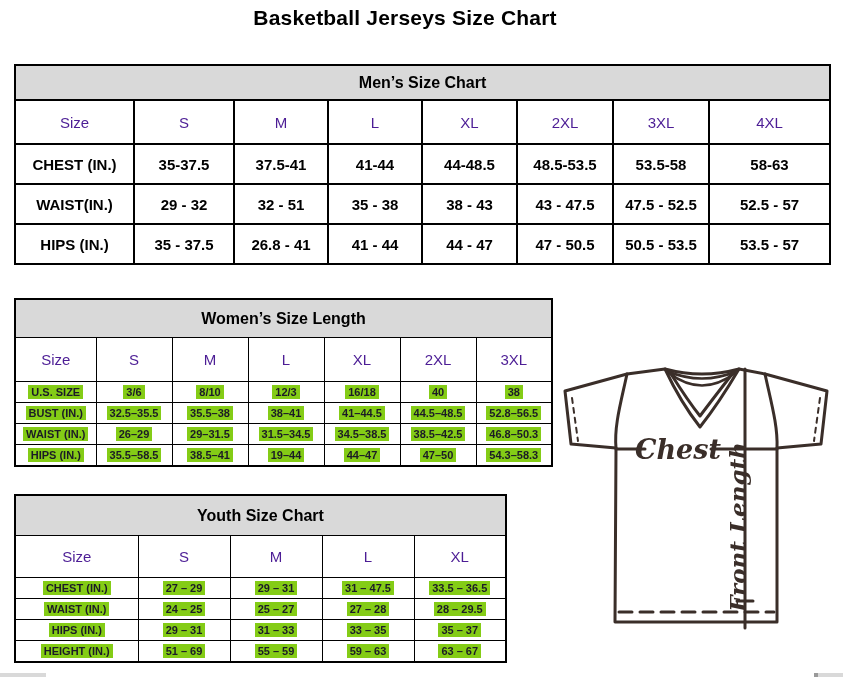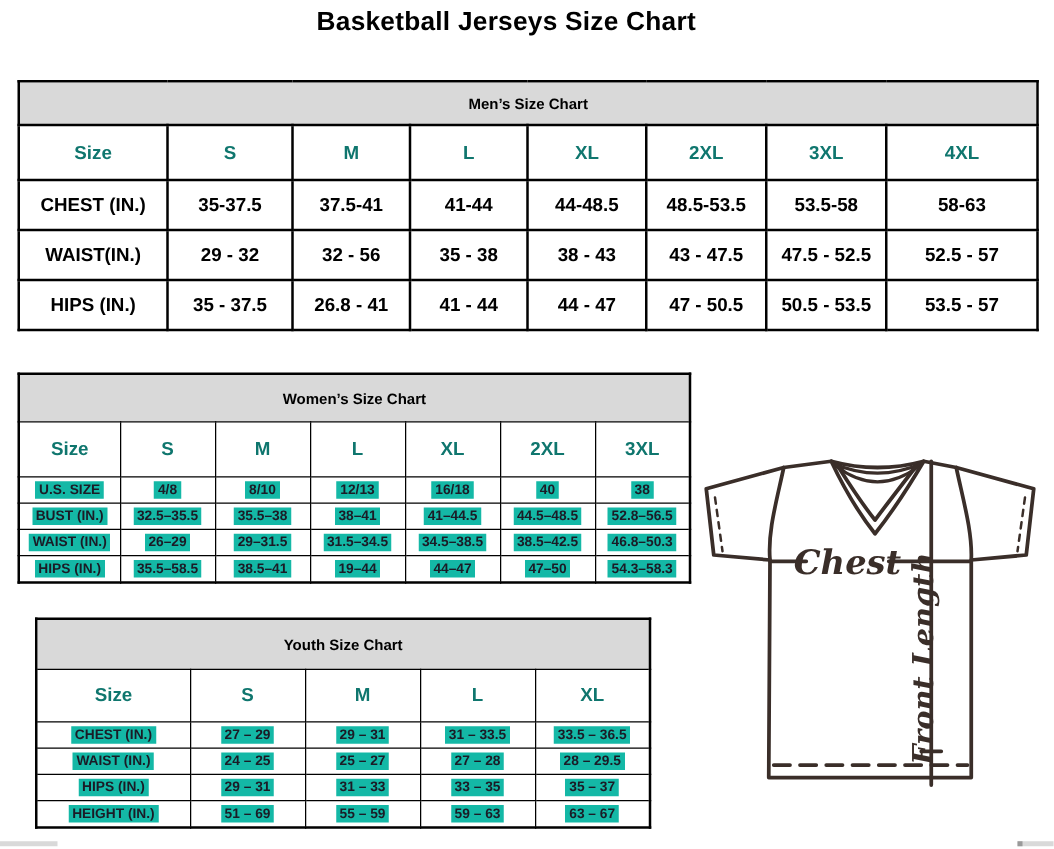--- a/index.html
+++ b/index.html
@@ -14,34 +14,34 @@
   table.tbl{
     position:absolute;border-collapse:collapse;table-layout:fixed;background:#fff;
     border:2px solid #000;
   }
   .tbl th,.tbl td{
     border:1px solid #000;text-align:center;vertical-align:middle;padding:0;
     font-family:"Liberation Sans",sans-serif;white-space:nowrap;overflow:hidden;
   }
   .men-tbl th,.men-tbl td{border-width:2px;}
   .tbl .caption-cell{
-    background:#d9d9d9;font-weight:bold;font-size:12px;color:#000;
+    background:#d9d9d9;font-weight:bold;font-size:16px;color:#000;
   }
   .men-tbl .caption-cell{height:33px;}
   .women-tbl .caption-cell{height:37px;}
   .youth-tbl .caption-cell{height:39px;}
-  .tbl .cols th{font-weight:bold;font-size:15px;color:#0f766e;}
+  .tbl .cols th{font-weight:normal;font-size:15px;color:#4c1d95;}
   .men-tbl .cols th{height:42px;}
   .women-tbl .cols th{height:43px;}
   .youth-tbl .cols th{height:41px;}
   .men-tbl tbody td{font-size:15px;font-weight:bold;height:38px;color:#000;}
   .women-tbl tbody td,.youth-tbl tbody td{
     font-size:11px;font-weight:bold;height:20px;color:#1b1b26;
   }
-  .hl{background:#14b8a6;padding:0 3px;display:inline-block;line-height:14px;}
+  .hl{background:#84cc16;padding:0 3px;display:inline-block;line-height:14px;}
   .scroll-frag{position:absolute;height:4px;background:#d9d9d9;}
   .scroll-frag.right{border-left:4px solid #9a9a9a;}
   svg text{font-family:"DejaVu Serif",serif;font-style:italic;font-weight:bold;}
 </style>
 </head>
 <body>
 
 <div id="screen">
 
   <div class="page-title">Basketball Jerseys Size Chart</div>
@@ -79,21 +79,21 @@
         <td>37.5-41</td>
         <td>41-44</td>
         <td>44-48.5</td>
         <td>48.5-53.5</td>
         <td>53.5-58</td>
         <td>58-63</td>
       </tr>
       <tr>
         <td>WAIST(IN.)</td>
         <td>29 - 32</td>
-        <td>32 - 56</td>
+        <td>32 - 51</td>
         <td>35 - 38</td>
         <td>38 - 43</td>
         <td>43 - 47.5</td>
         <td>47.5 - 52.5</td>
         <td>52.5 - 57</td>
       </tr>
       <tr>
         <td>HIPS (IN.)</td>
         <td>35 - 37.5</td>
         <td>26.8 - 41</td>
@@ -111,38 +111,38 @@
       <col style="width:81px">
         <col style="width:76px">
         <col style="width:76px">
         <col style="width:76px">
       <col style="width:76px">
         <col style="width:76px">
         <col style="width:76px">
     </colgroup>
     <thead>
       <tr>
-        <th class="caption-cell" colspan="7">Women’s Size Chart</th>
+        <th class="caption-cell" colspan="7">Women’s Size Length</th>
       </tr>
       <tr class="cols">
         <th>Size</th>
         <th>S</th>
         <th>M</th>
         <th>L</th>
         <th>XL</th>
         <th>2XL</th>
         <th>3XL</th>
       </tr>
     </thead>
     <tbody>
       <tr>
         <td><span class="hl">U.S. SIZE</span></td>
-        <td><span class="hl">4/8</span></td>
+        <td><span class="hl">3/6</span></td>
         <td><span class="hl">8/10</span></td>
-        <td><span class="hl">12/13</span></td>
+        <td><span class="hl">12/3</span></td>
         <td><span class="hl">16/18</span></td>
         <td><span class="hl">40</span></td>
         <td><span class="hl">38</span></td>
       </tr>
       <tr>
         <td><span class="hl">BUST (IN.)</span></td>
         <td><span class="hl">32.5–35.5</span></td>
         <td><span class="hl">35.5–38</span></td>
         <td><span class="hl">38–41</span></td>
         <td><span class="hl">41–44.5</span></td>
@@ -163,21 +163,21 @@
         <td><span class="hl">35.5–58.5</span></td>
         <td><span class="hl">38.5–41</span></td>
         <td><span class="hl">19–44</span></td>
         <td><span class="hl">44–47</span></td>
         <td><span class="hl">47–50</span></td>
         <td><span class="hl">54.3–58.3</span></td>
       </tr>
     </tbody>
   </table>
 
-  <table class="tbl youth-tbl" style="left:28px;top:494px;width:491px;padding-left:40px;">
+  <table class="tbl youth-tbl" style="left:14px;top:494px;width:491px;padding-left:40px;">
     <colgroup>
       <col style="width:123px">
         <col style="width:92px">
         <col style="width:92px">
         <col style="width:92px">
         <col style="width:92px">
     </colgroup>
     <thead>
       <tr>
         <th class="caption-cell" colspan="5">Youth Size Chart</th>
@@ -188,21 +188,21 @@
         <th>M</th>
         <th>L</th>
         <th>XL</th>
       </tr>
     </thead>
     <tbody>
       <tr>
         <td><span class="hl">CHEST (IN.)</span></td>
         <td><span class="hl">27 – 29</span></td>
         <td><span class="hl">29 – 31</span></td>
-        <td><span class="hl">31 – 33.5</span></td>
+        <td><span class="hl">31 – 47.5</span></td>
         <td><span class="hl">33.5 – 36.5</span></td>
       </tr>
       <tr>
         <td><span class="hl">WAIST (IN.)</span></td>
         <td><span class="hl">24 – 25</span></td>
         <td><span class="hl">25 – 27</span></td>
         <td><span class="hl">27 – 28</span></td>
         <td><span class="hl">28 – 29.5</span></td>
       </tr>
       <tr>

